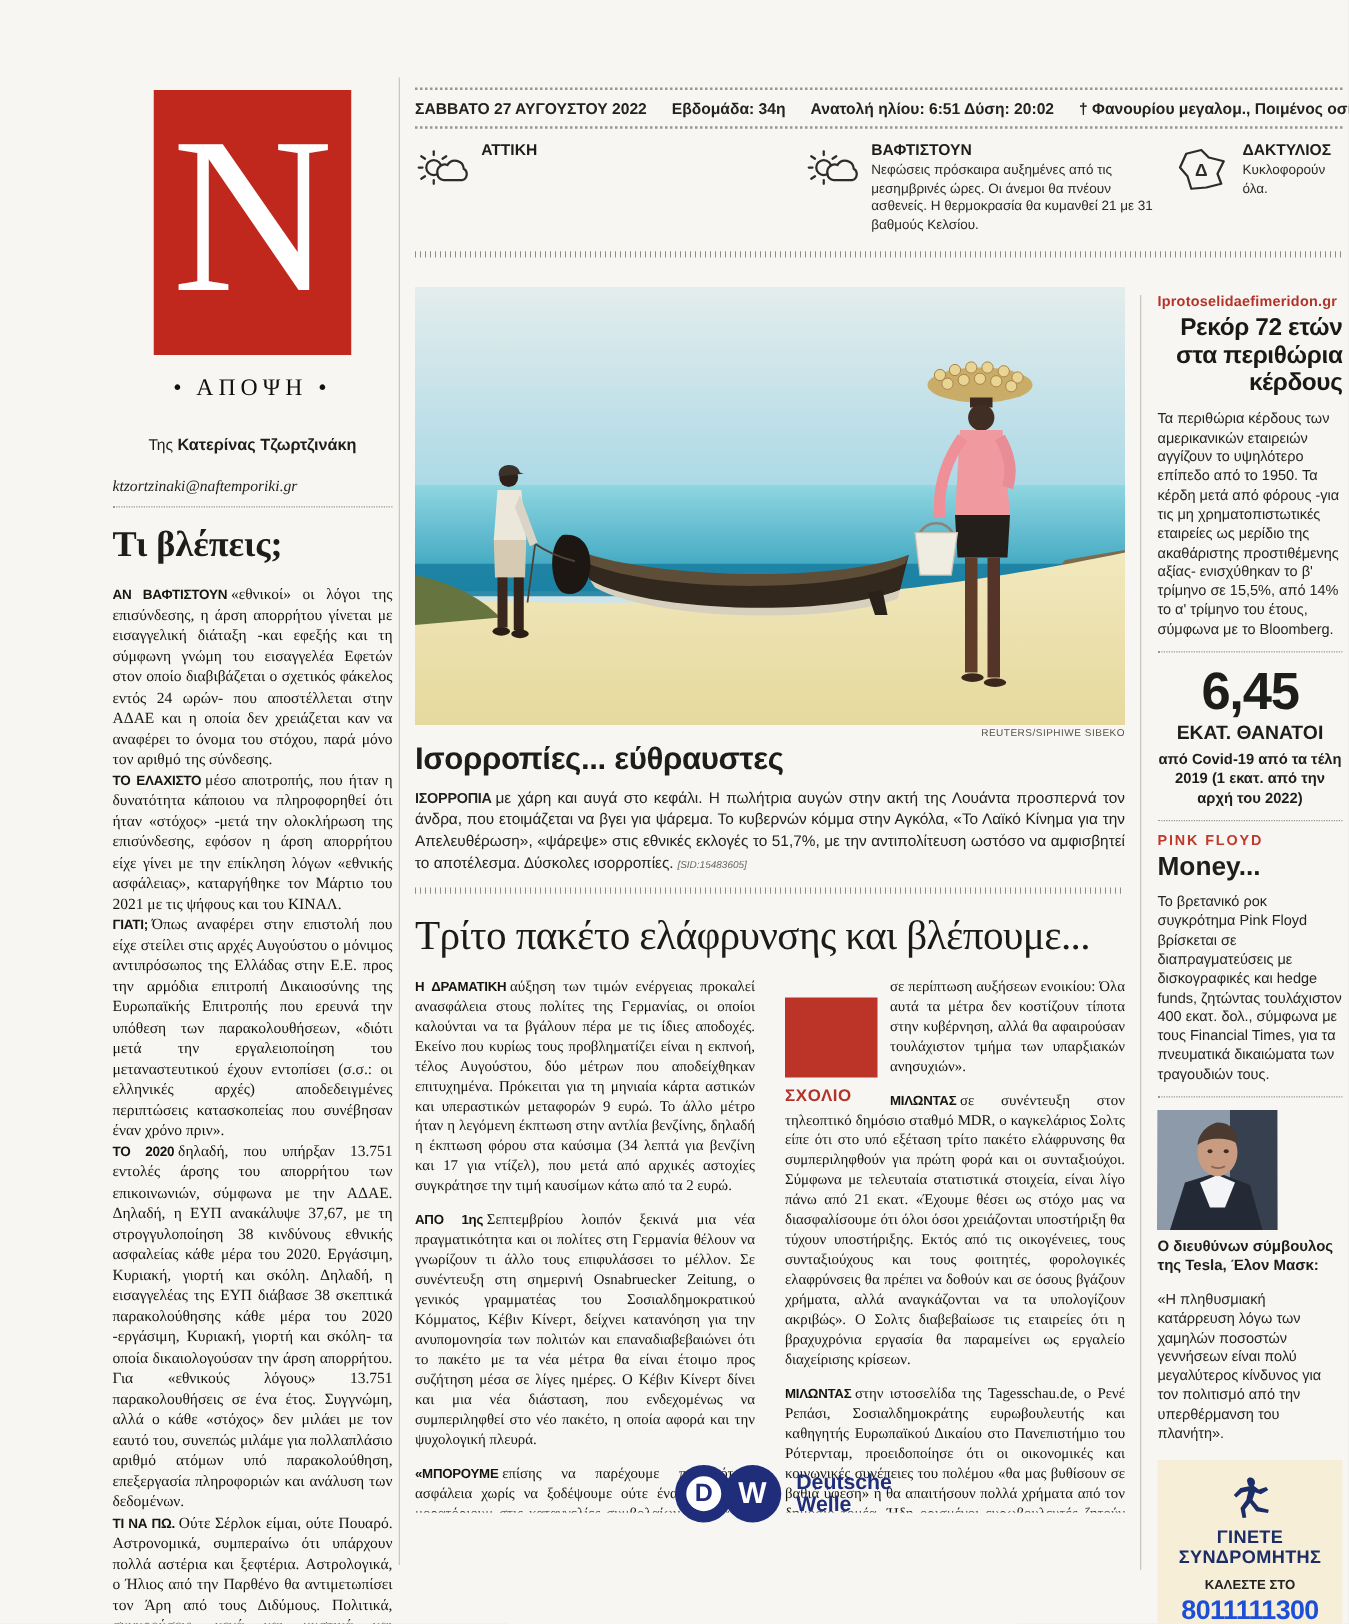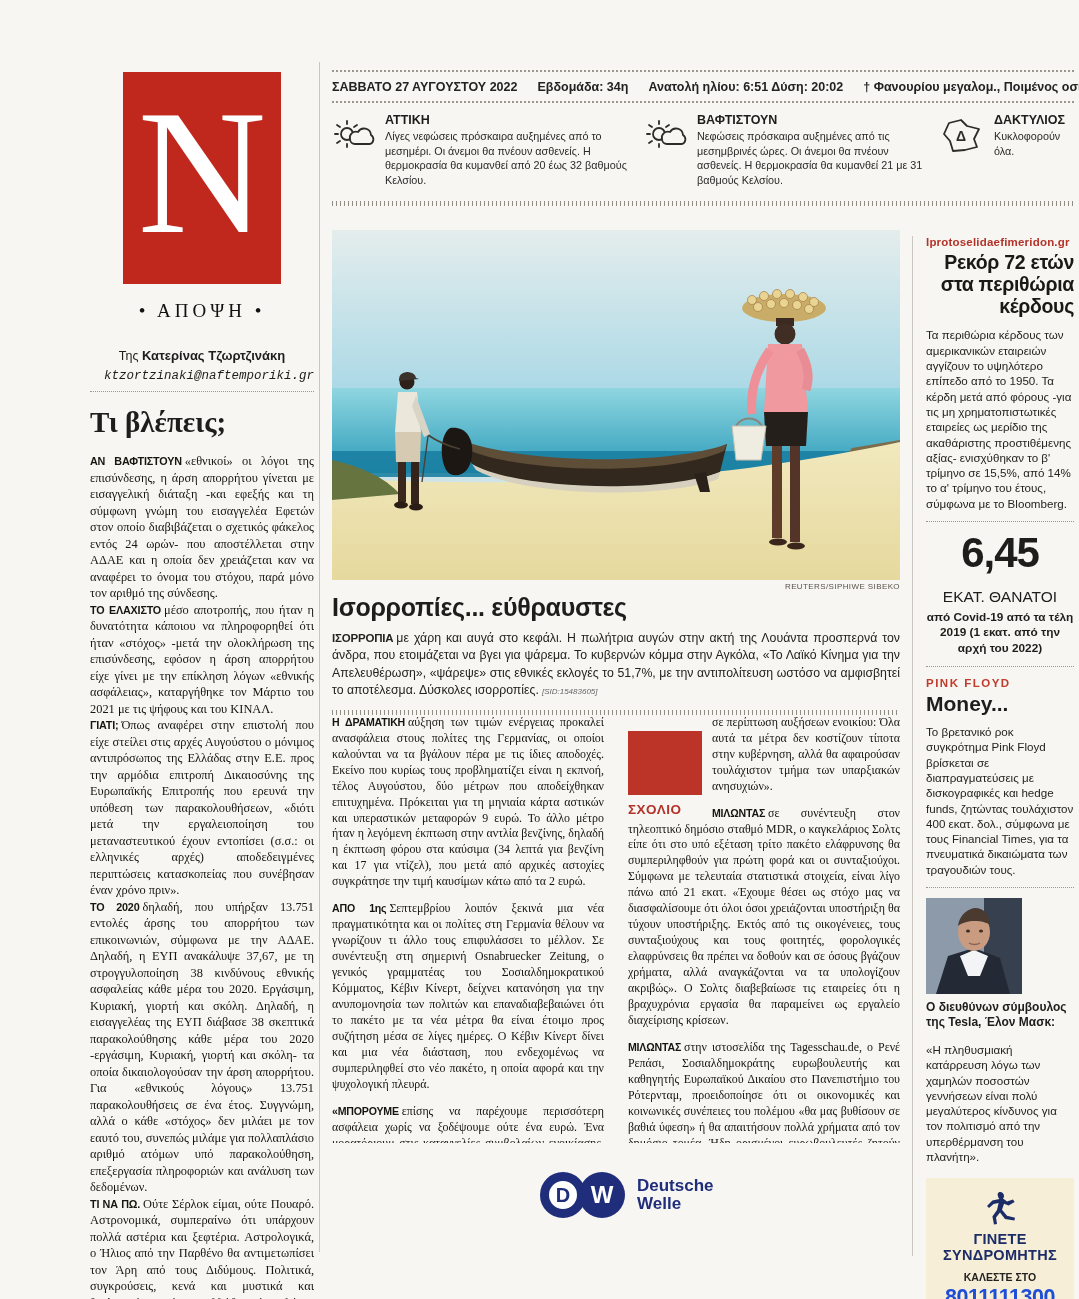--- a/index.html
+++ b/index.html
@@ -33,22 +33,22 @@
   
   .left-rail { position:absolute; left:90px; top:64px; width:224px; }
   .logo-box { width:158px; height:212px; margin:8px auto 0 auto; background:#c0281e;
               display:flex; align-items:center; justify-content:center; }
   .logo-box span { font-family:"Liberation Serif", serif; color:#fff; font-size:178px;
                    line-height:1; transform:translateY(-6px); }
   .logo-sub { text-align:center; font-family:"Liberation Serif", serif; font-size:19px;
               letter-spacing:4px; margin-top:16px; color:#111; }
   .byline { text-align:center; margin-top:26px; font-size:12.5px; }
   .byline b { font-size:13px; }
-  .email { text-align:right; font-family:Liberation Mono, monospace; font-style:italic;
-           font-size:12.5px; margin-top:6px; }
+  .email { text-align:left; font-family:Liberation Serif, serif; font-style:italic;
+           font-size:12.5px; margin-top:19px; }
   .left-rail .dotline.small { border-top:1px dotted #9a978e; margin:8px 0 14px 0; }
   .op-title { font-family:"Liberation Serif", serif; font-size:29px; font-weight:600;
               text-align:left; margin:6px 0 14px 0; }
   .op-body p { font-family:"Liberation Serif", serif; font-size:12.4px; line-height:1.33;
                text-align:justify; color:#16160f; }
   .lead { font-family:"Liberation Sans", sans-serif; font-size:10.8px; font-weight:bold;
           margin-right:3px; letter-spacing:-0.2px; }
   .sid-inline { font-size:8px; color:#666; font-style:italic; margin-left:3px; font-family:"Liberation Sans",sans-serif; font-weight:normal; }
 
   
@@ -81,21 +81,21 @@
 
   
   .right-rail { position:absolute; left:926px; top:236px; width:148px; }
   .src { color:#b3332a; font-weight:bold; font-size:11.5px; letter-spacing:.2px; }
   .rec-title { font-size:19.5px; font-weight:bold; line-height:1.12; letter-spacing:-0.3px;
                margin:4px 0 10px 0; color:#19191六; color:#191916;text-align:right; }
   .r-text { font-size:11.6px; line-height:1.32; color:#242420; }
   .r-sep { border-top:1px dotted #9a978e; margin:10px 0; }
   .covid { text-align:center; }
   .covid .big { font-size:42px; font-weight:bold; letter-spacing:-1px; line-height:1; }
-  .covid .unit { font-size:15.5px; font-weight:normal; margin-top:14px; }
+  .covid .unit { font-size:15.5px; font-weight:bold; margin-top:4px; }
   .covid .detail { font-size:11.8px; font-weight:bold; line-height:1.3; margin-top:4px; }
   .kicker { color:#c03a2b; font-weight:bold; font-size:11.5px; letter-spacing:1.5px; }
   .pf-title { font-size:21px; font-weight:bold; margin:3px 0 8px 0; }
   .musk-photo { width:96px; height:96px; margin-bottom:6px; position:relative; overflow:hidden;
                 background:linear-gradient(180deg,#7d8a99 0%,#5d6877 55%,#2e3440 100%); }
   .musk-caption { font-size:12px; font-weight:bold; line-height:1.25; margin-bottom:12px; }
   .subscribe { background:#f6eed7; margin-top:14px; padding:10px 8px 12px 8px; text-align:center; }
   .sub-title { color:#1c2c66; font-weight:bold; font-size:14.5px; line-height:1.1; letter-spacing:.3px; }
   .sub-call { font-size:10.5px; font-weight:bold; margin-top:7px; color:#222; }
   .sub-phone { font-size:21.5px; font-weight:bold; letter-spacing:-0.5px; margin-top:2px; color:#1d4ed8; }
@@ -151,21 +151,20 @@
               <line x1="15" y1="27" x2="15" y2="30"></line>
             <line x1="3" y1="17" x2="6" y2="17"></line>
               <line x1="5" y1="8" x2="8" y2="10"></line>
             <line x1="5" y1="26" x2="8" y2="24"></line>
               <line x1="25" y1="8" x2="22" y2="10"></line>
             <path d="M18 22 a6 6 0 0 1 8-7 a7 7 0 0 1 13 3 a5 5 0 0 1-1 9 l-15 0 a5 5 0 0 1-5-5 z" fill="#f7f6f2"></path>
           </svg>
         </div>
         <div>
           <div class="w-title">ΑΤΤΙΚΗ</div>
-          <div class="w-text">Λίγες νεφώσεις πρόσκαιρα αυξημένες από το μεσημέρι. Οι άνεμοι θα πνέουν ασθενείς. Η θερμοκρασία θα κυμανθεί από 20 έως 32 βαθμούς Κελσίου.</div>
         </div>
       </div>
       <div class="w-item w-thess">
         <div class="w-icon">
           <svg width="44" height="38" viewBox="0 0 44 38" fill="none" stroke="#2c2c28" stroke-width="1.8" stroke-linecap="round">
             <circle cx="15" cy="17" r="6"></circle>
             <line x1="15" y1="4" x2="15" y2="7"></line>
               <line x1="15" y1="27" x2="15" y2="30"></line>
             <line x1="3" y1="17" x2="6" y2="17"></line>
               <line x1="5" y1="8" x2="8" y2="10"></line>
@@ -271,20 +270,21 @@
         </g>
       </svg>
     </figure>
     <div class="credit">REUTERS/SIPHIWE SIBEKO</div>
     <h3 class="cap-title">Ισορροπίες... εύθραυστες</h3>
     <p class="cap-text">
       <b class="lead">ΙΣΟΡΡΟΠΙΑ</b><span>με χάρη και αυγά στο κεφάλι. Η πωλήτρια αυγών στην ακτή της Λουάντα προσπερνά τον άνδρα, που ετοιμάζεται να βγει για ψάρεμα. Το κυβερνών κόμμα στην Αγκόλα, «Το Λαϊκό Κίνημα για την Απελευθέρωση», «ψάρεψε» στις εθνικές εκλογές το 51,7%, με την αντιπολίτευση ωστόσο να αμφισβητεί το αποτέλεσμα. Δύσκολες ισορροπίες.</span><span class="sid-inline">[SID:15483605]</span>
     </p>
     <div class="striped"></div>
 
+    <h1 class="headline">Τρίτο πακέτο ελάφρυνσης και βλέπουμε...</h1>
 
     <div class="art-cols">
       <div class="art-col">
         <p><b class="lead">Η ΔΡΑΜΑΤΙΚΗ</b><span>αύξηση των τιμών ενέργειας προκαλεί ανασφάλεια στους πολίτες της Γερμανίας, οι οποίοι καλούνται να τα βγάλουν πέρα με τις ίδιες αποδοχές. Εκείνο που κυρίως τους προβληματίζει είναι η εκπνοή, τέλος Αυγούστου, δύο μέτρων που αποδείχθηκαν επιτυχημένα. Πρόκειται για τη μηνιαία κάρτα αστικών και υπεραστικών μεταφορών 9 ευρώ. Το άλλο μέτρο ήταν η λεγόμενη έκπτωση στην αντλία βενζίνης, δηλαδή η έκπτωση φόρου στα καύσιμα (34 λεπτά για βενζίνη και 17 για ντίζελ), που μετά από αρχικές αστοχίες συγκράτησε την τιμή καυσίμων κάτω από τα 2 ευρώ.</span></p>
         <p><b class="lead">ΑΠΟ 1ης</b><span>Σεπτεμβρίου λοιπόν ξεκινά μια νέα πραγματικότητα και οι πολίτες στη Γερμανία θέλουν να γνωρίζουν τι άλλο τους επιφυλάσσει το μέλλον. Σε συνέντευξη στη σημερινή Osnabruecker Zeitung, ο γενικός γραμματέας του Σοσιαλδημοκρατικού Κόμματος, Κέβιν Κίνερτ, δείχνει κατανόηση για την ανυπομονησία των πολιτών και επαναδιαβεβαιώνει ότι το πακέτο με τα νέα μέτρα θα είναι έτοιμο προς συζήτηση μέσα σε λίγες ημέρες. Ο Κέβιν Κίνερτ δίνει και μια νέα διάσταση, που ενδεχομένως να συμπεριληφθεί στο νέο πακέτο, η οποία αφορά και την ψυχολογική πλευρά.</span></p>
         <p><b class="lead">«ΜΠΟΡΟΥΜΕ</b><span>επίσης να παρέχουμε περισσότερη ασφάλεια χωρίς να ξοδέψουμε ούτε ένα ευρώ. Ένα μορατόριουμ στις καταγγελίες συμβολαίων ενοικίασης, αποφυγή διακοπών στην παροχή ρεύματος και φυσικού αερίου τον χειμώνα, μεγαλύτερη προστασία των ενοικιαστών</span></p>
       </div>
       <div class="art-col">
         <div class="scholio-wrap">
           <div class="scholio-box"></div>

